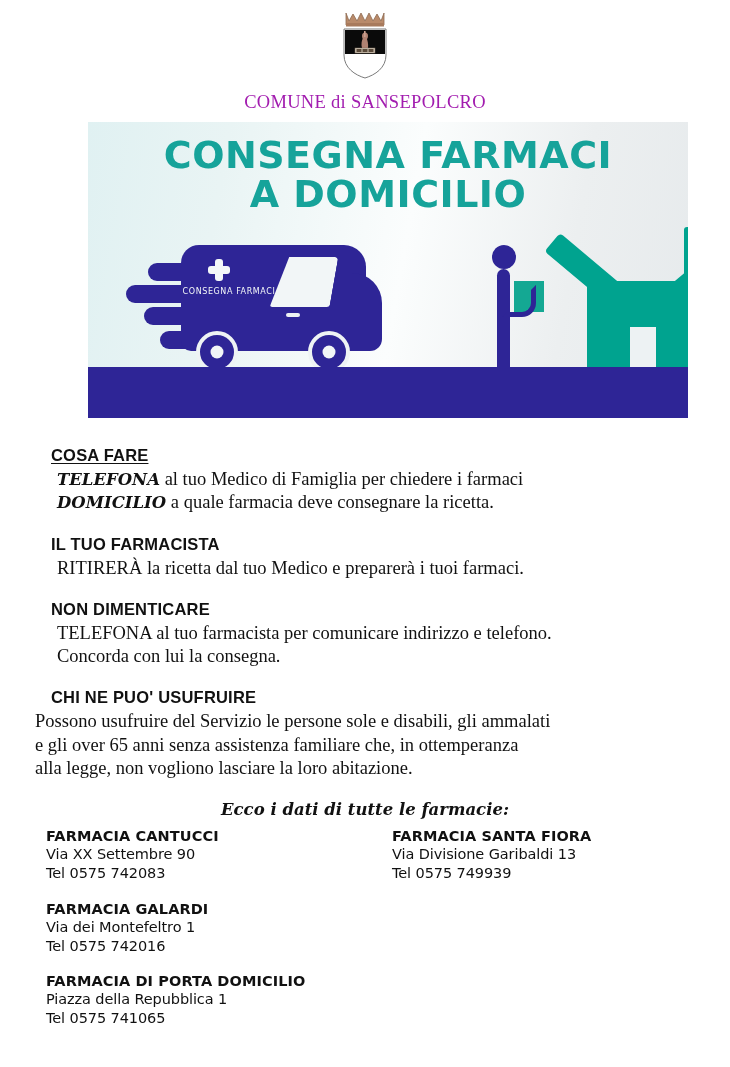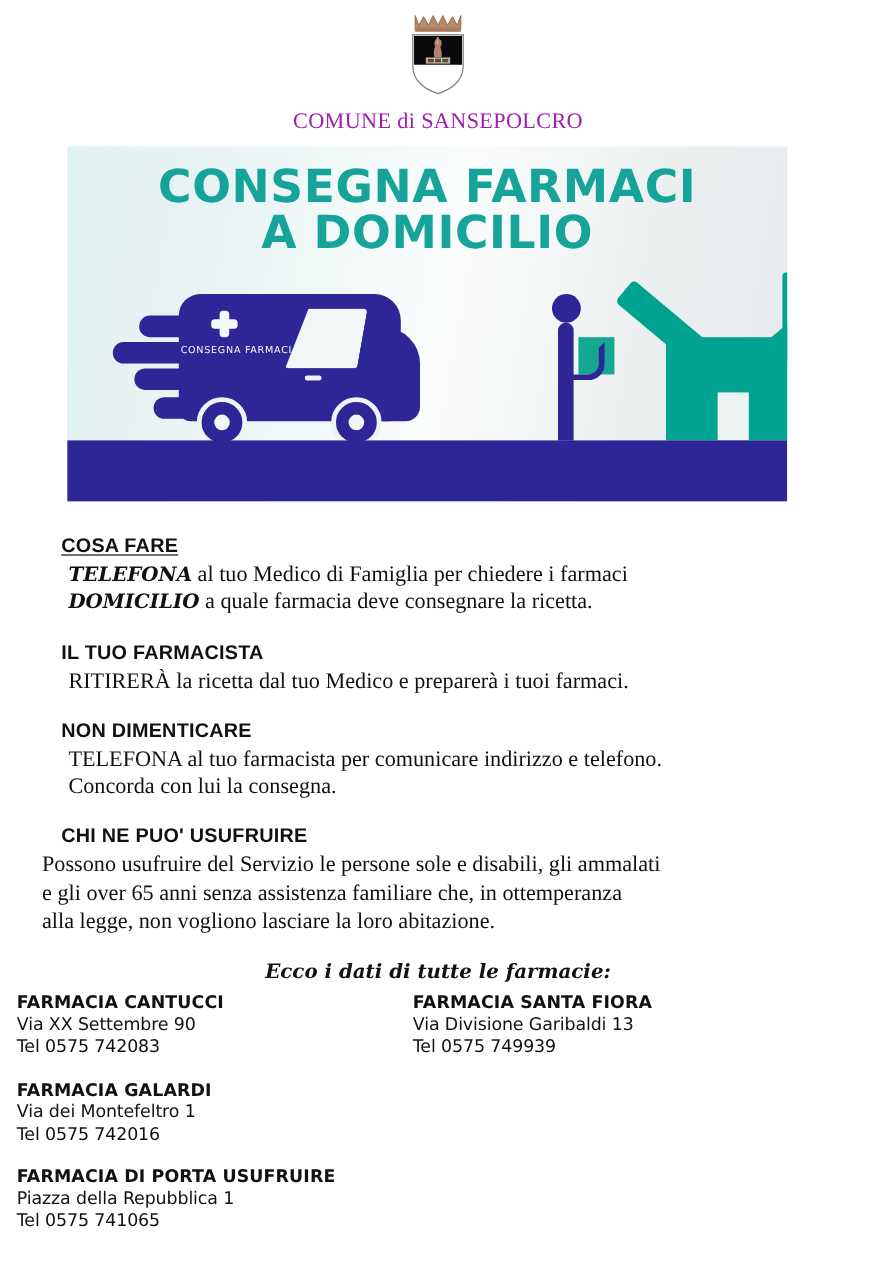--- a/index.html
+++ b/index.html
@@ -32,21 +32,21 @@
     margin-top: 12px;
     font-family: "Liberation Serif", serif;
     font-size: 18.5px;
     letter-spacing: 0.3px;
     color: #a21caf;
   }
 
   
   .banner {
     position: absolute;
-    left: 56px;
+    left: 88px;
     top: 122px;
     width: 600px;
     height: 296px;
     background: linear-gradient(100deg, #e0f1f2 0%, #e9f4f4 22%, #fbfdfd 52%, #eceff0 78%, #e6eaec 100%);
     overflow: hidden;
   }
   .banner-headline {
     position: absolute;
     top: 14px;
     left: 0;
@@ -304,26 +304,26 @@
     font-family: "DejaVu Serif", serif;
     font-weight: bold;
     font-style: italic;
     font-size: 16.5px;
     color: #111111;
   }
 
   
   .pharmacies {
     position: absolute;
-    left: 14px;
+    left: 46px;
     top: 828px;
     width: 670px;
     display: grid;
     grid-template-columns: 330px 340px;
-    column-gap: 0px;
+    column-gap: 16px;
   }
   .col { display: block; }
   .pharmacy { margin-bottom: 18px; }
   .ph-name {
     font-family: "DejaVu Sans", sans-serif;
     font-weight: bold;
     font-size: 14.5px;
     letter-spacing: 0.1px;
     color: #111111;
     margin: 0 0 1px 0;
@@ -451,21 +451,21 @@
       <p class="ph-name">FARMACIA CANTUCCI</p>
       <p class="ph-line">Via XX Settembre 90</p>
       <p class="ph-line">Tel 0575 742083</p>
     </div>
     <div class="pharmacy">
       <p class="ph-name">FARMACIA GALARDI</p>
       <p class="ph-line">Via dei Montefeltro 1</p>
       <p class="ph-line">Tel 0575 742016</p>
     </div>
     <div class="pharmacy">
-      <p class="ph-name">FARMACIA DI PORTA USUFRUIRE</p>
+      <p class="ph-name">FARMACIA DI PORTA DOMICILIO</p>
       <p class="ph-line">Piazza della Repubblica 1</p>
       <p class="ph-line">Tel 0575 741065</p>
     </div>
   </div>
 
   <div class="col">
     <div class="pharmacy">
       <p class="ph-name">FARMACIA SANTA FIORA</p>
       <p class="ph-line">Via Divisione Garibaldi 13</p>
       <p class="ph-line">Tel 0575 749939</p>

